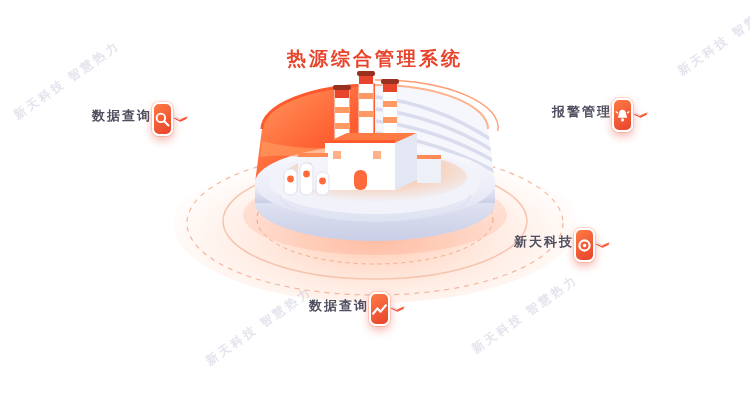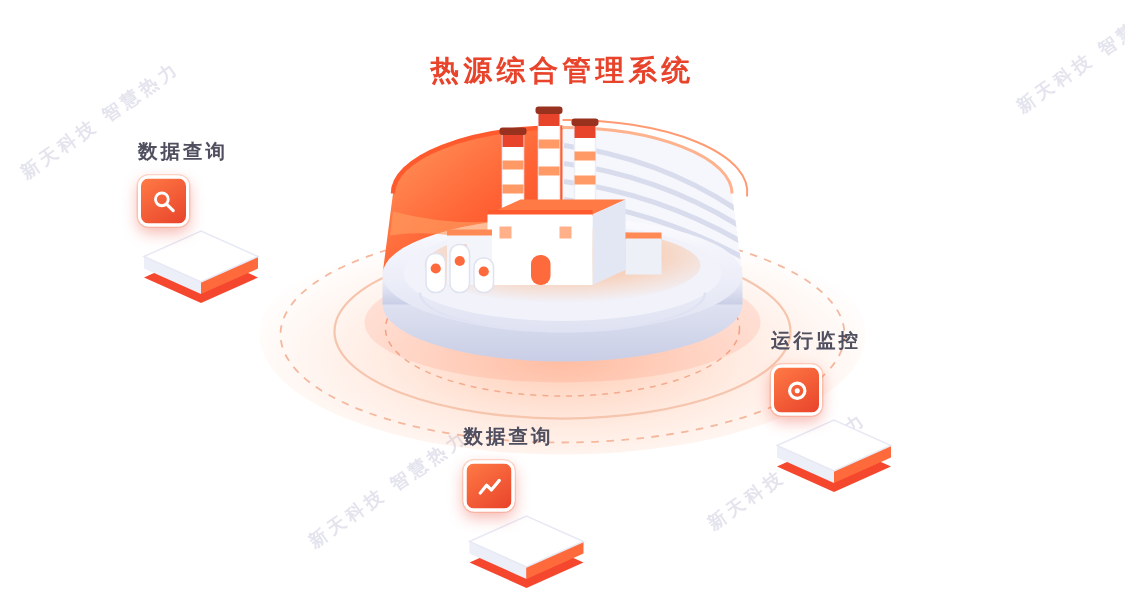--- a/index.html
+++ b/index.html
@@ -5,25 +5,25 @@
   html,body{margin:0;padding:0;background:#fff;}
   .stage{
     position:relative;width:750px;height:410px;overflow:hidden;background:#ffffff;
     font-family:"Liberation Sans","DejaVu Sans",sans-serif;
   }
   .watermark{
     position:absolute;color:#e4e4ee;font-size:12px;letter-spacing:3px;
     transform:rotate(-35deg);white-space:nowrap;user-select:none;font-weight:600;
   }
   .page-title{
-    position:absolute;left:0;right:0;top:30px;margin:4px;text-align:center;
+    position:absolute;left:0;right:0;top:30px;margin:16px;text-align:center;
     font-size:19px;font-weight:bold;color:#e8432b;letter-spacing:3px;
   }
   .center-illo{position:absolute;left:170px;top:55px;}
-  .node{position:absolute;width:96px;display:flex;flex-direction:column;align-items:flex-start;cursor:pointer;}
+  .node{position:absolute;width:96px;display:flex;flex-direction:row;align-items:center;cursor:pointer;}
   .node-label{
     font-size:13px;font-weight:bold;color:#4f4f60;letter-spacing:2px;margin-bottom:7px;white-space:nowrap;
   }
   .icon-card{
     width:30px;height:30px;border-radius:7px;position:relative;z-index:2;
     background:linear-gradient(145deg,#ff7a45,#e8432b);
     border:2px solid #ffffff;
     box-shadow:0 4px 10px rgba(232,60,40,.38),0 0 0 1px rgba(255,122,69,.25);
     display:flex;align-items:center;justify-content:center;
   }
@@ -157,24 +157,41 @@
       </svg>
     </div>
     <svg class="slab" width="84" height="58" viewBox="0 0 84 58">
       <polygon points="4,38 42,21 80,38 42,55" fill="#f5472e"></polygon>
       <polygon points="4,24 42,41 42,49 4,32" fill="#eceef8"></polygon>
       <polygon points="42,41 80,24 80,32 42,49" fill="#ff6a3d"></polygon>
       <polygon points="4,24 42,7 80,24 42,41" fill="#ffffff" stroke="#e7e9f4"></polygon>
     </svg>
   </div>
 
+  <div class="node" style="left:552px;top:88px">
+    <div class="node-label">报警管理</div>
+    <div class="icon-card">
+      <svg width="17" height="17" viewBox="0 0 16 16">
+        <path d="M8 2.5 C5.6 2.5 4.6 4.5 4.5 7 L3.6 10.2 H12.4 L11.5 7 C11.4 4.5 10.4 2.5 8 2.5 Z" fill="#fff"></path>
+        <circle cx="8" cy="12.2" r="1.5" fill="#fff"></circle>
+        <line x1="2" y1="4.5" x2="3.4" y2="5.6" stroke="#fff" stroke-width="1.2" stroke-linecap="round"></line>
+        <line x1="14" y1="4.5" x2="12.6" y2="5.6" stroke="#fff" stroke-width="1.2" stroke-linecap="round"></line>
+      </svg>
+    </div>
+    <svg class="slab" width="84" height="58" viewBox="0 0 84 58">
+      <polygon points="4,38 42,21 80,38 42,55" fill="#f5472e"></polygon>
+      <polygon points="4,24 42,41 42,49 4,32" fill="#eceef8"></polygon>
+      <polygon points="42,41 80,24 80,32 42,49" fill="#ff6a3d"></polygon>
+      <polygon points="4,24 42,7 80,24 42,41" fill="#ffffff" stroke="#e7e9f4"></polygon>
+    </svg>
+  </div>
 
 
   <div class="node" style="left:514px;top:218px">
-    <div class="node-label">运行监控</div>
+    <div class="node-label">新天科技</div>
     <div class="icon-card">
       <svg width="17" height="17" viewBox="0 0 16 16">
         <circle cx="8" cy="8" r="4.8" fill="none" stroke="#fff" stroke-width="2"></circle>
         <circle cx="8" cy="8" r="1.6" fill="#fff"></circle>
       </svg>
     </div>
     <svg class="slab" width="84" height="58" viewBox="0 0 84 58">
       <polygon points="4,38 42,21 80,38 42,55" fill="#f5472e"></polygon>
       <polygon points="4,24 42,41 42,49 4,32" fill="#eceef8"></polygon>
       <polygon points="42,41 80,24 80,32 42,49" fill="#ff6a3d"></polygon>

